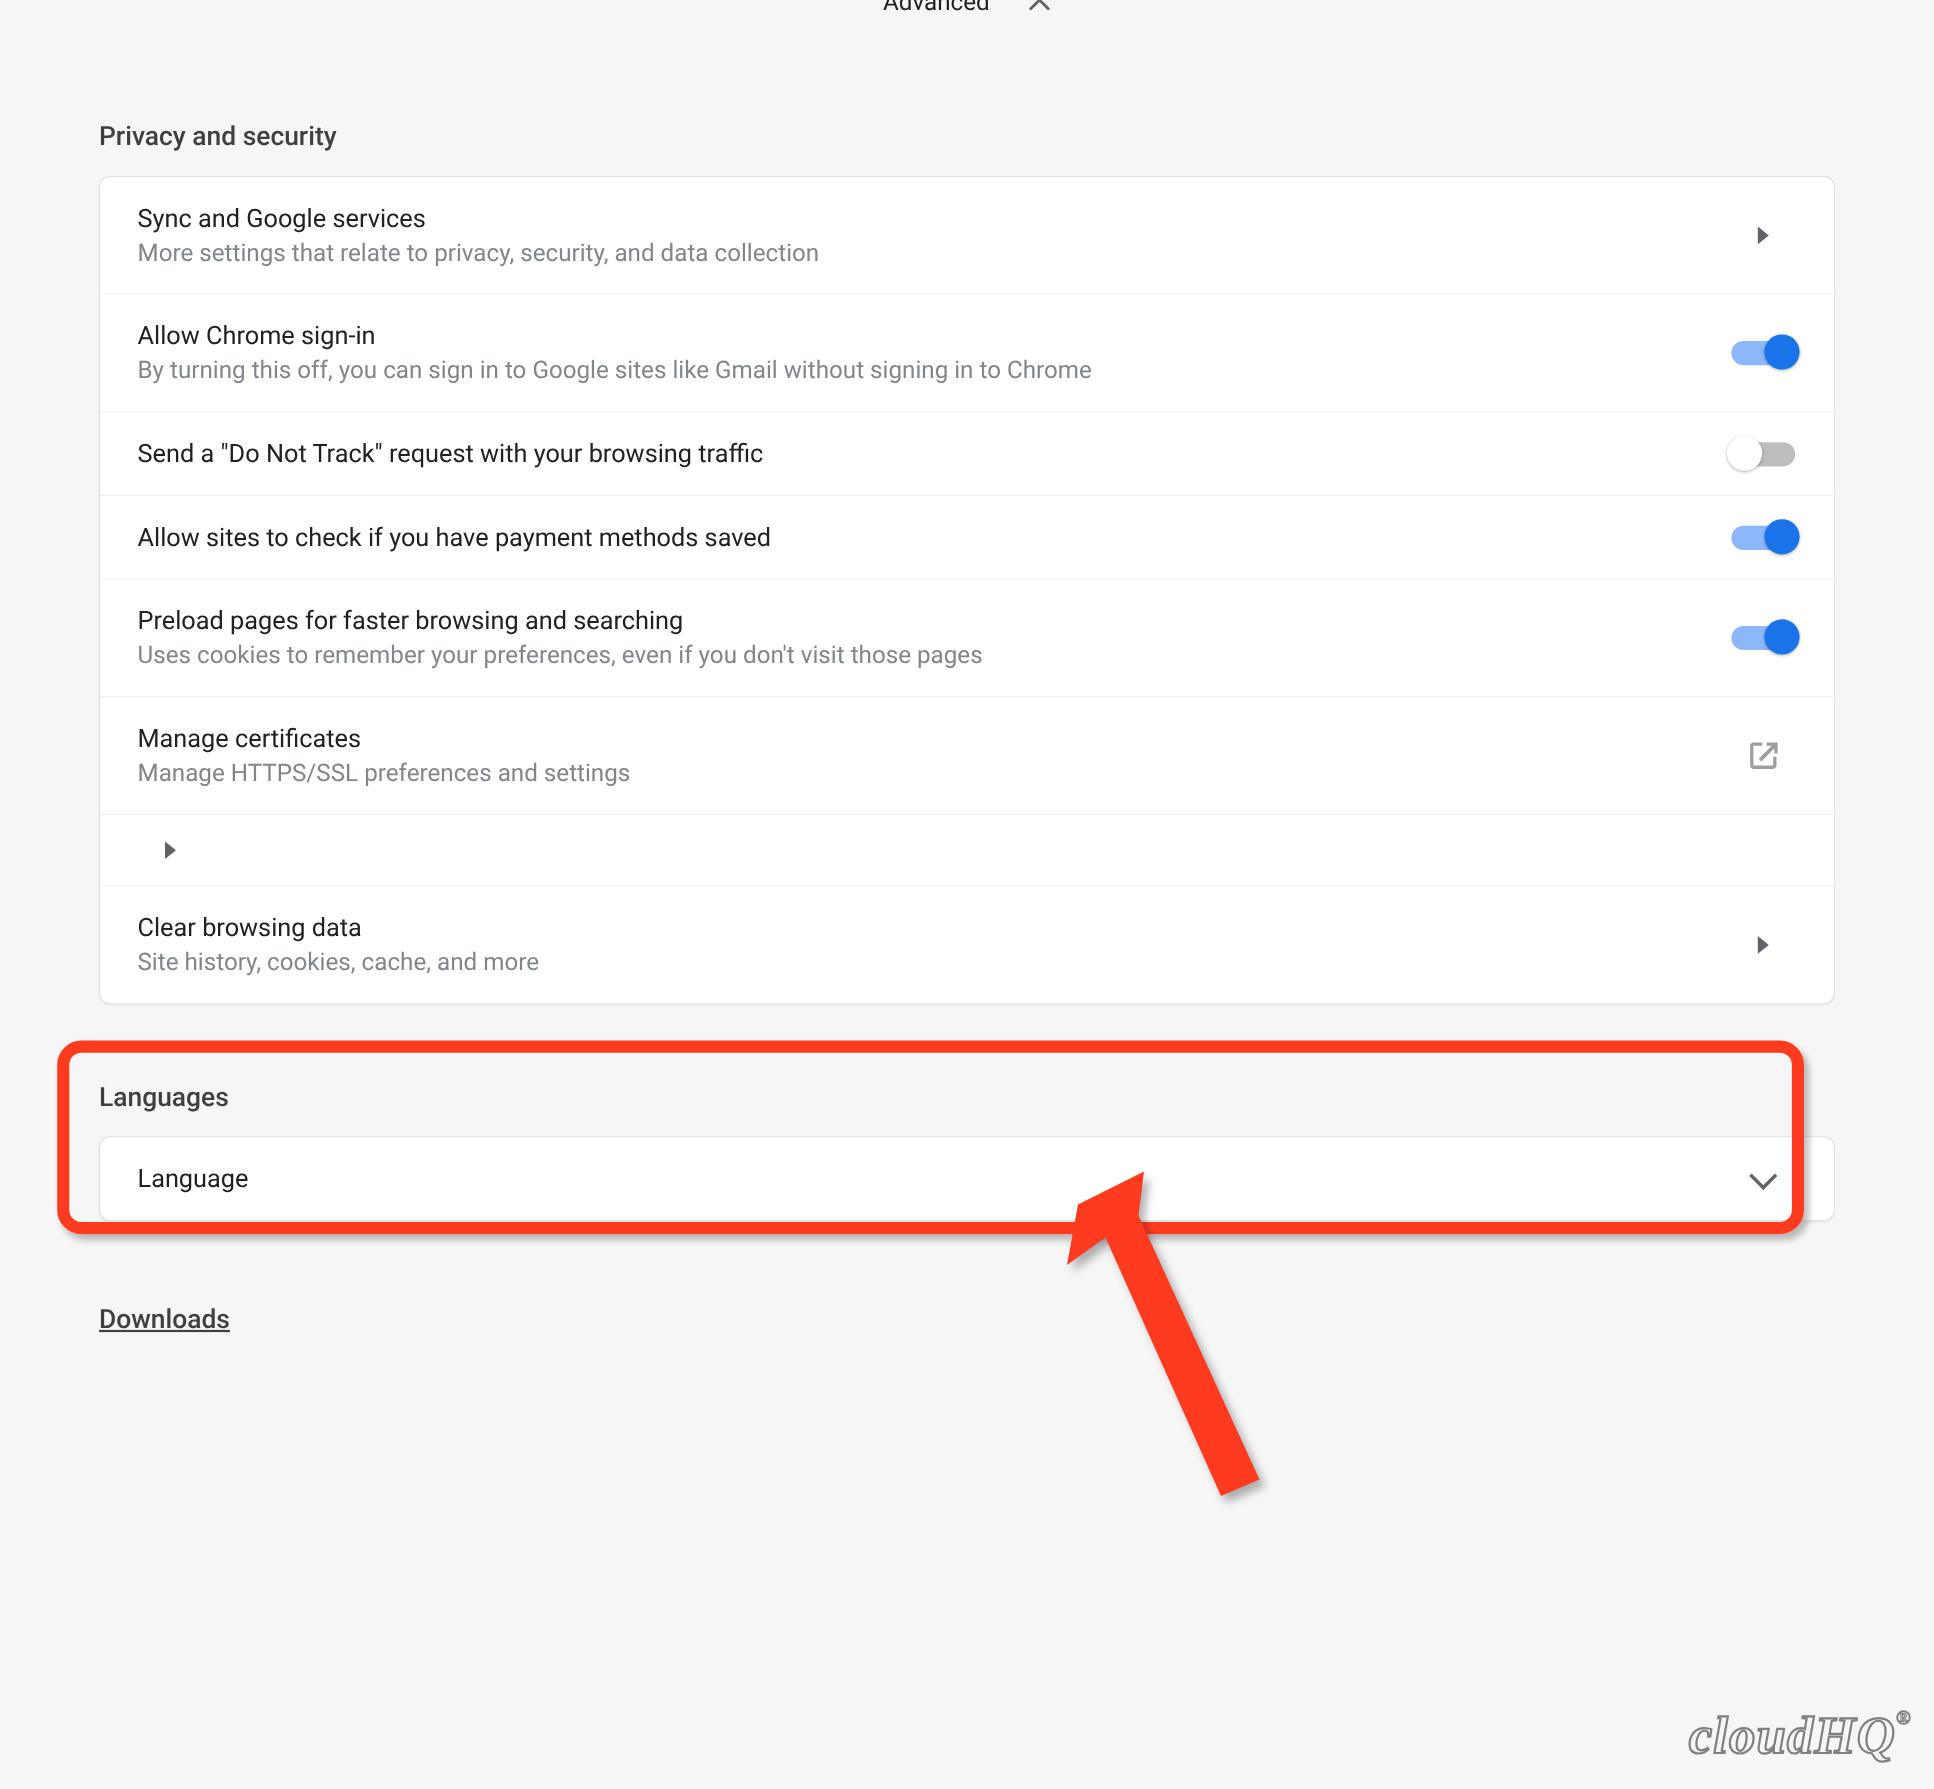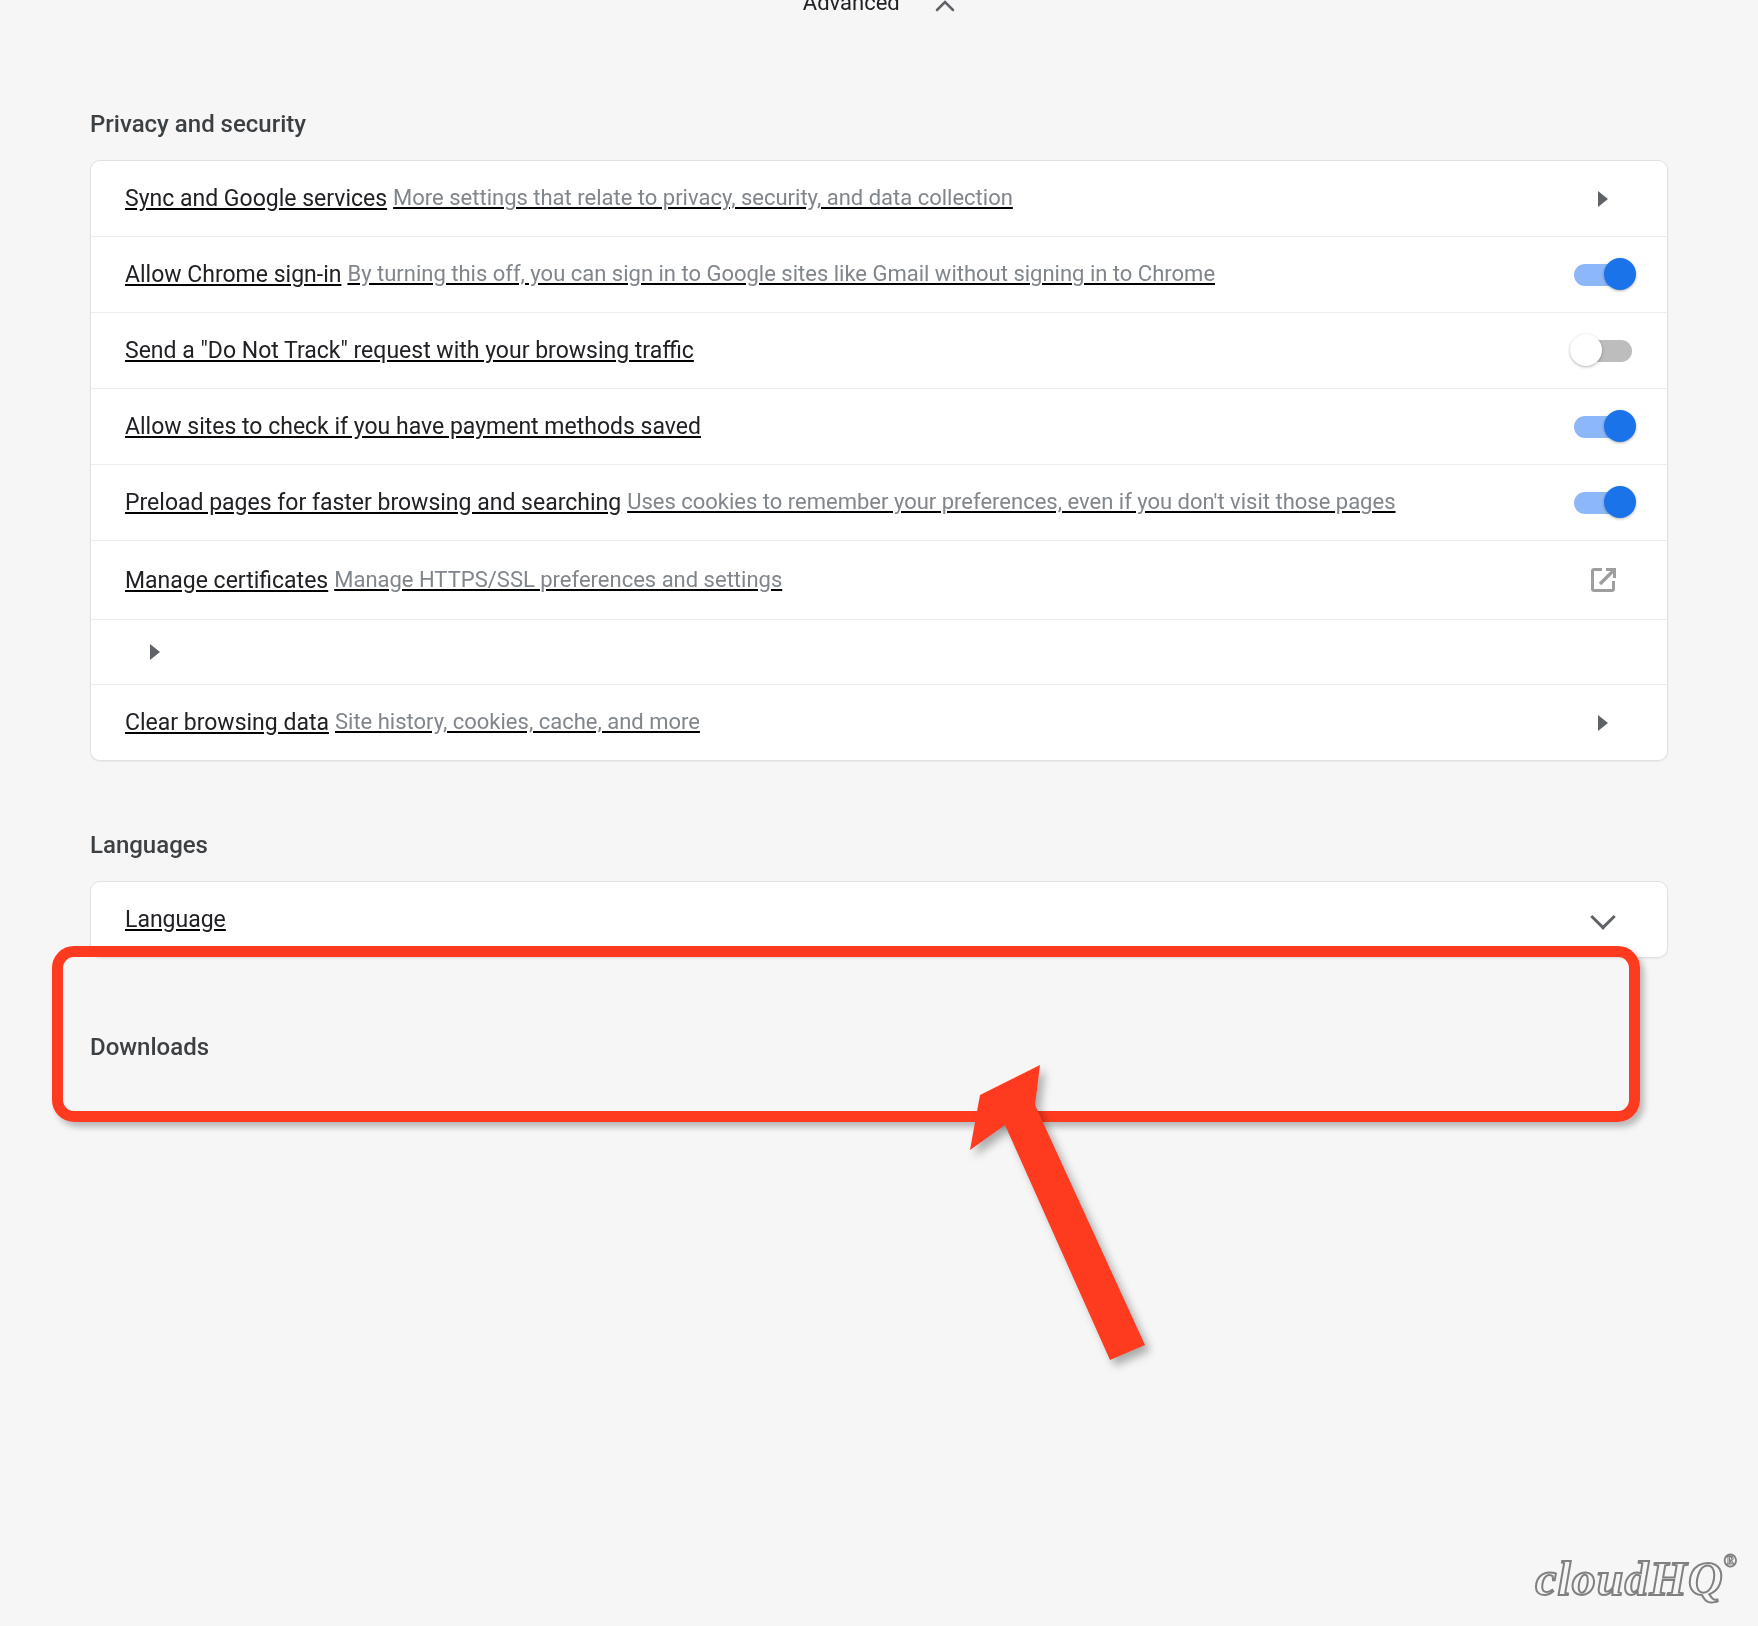--- a/index.html
+++ b/index.html
@@ -54,23 +54,22 @@
       padding: 24px 34px;
       border-bottom: 1px solid #ececec;
       cursor: pointer;
       background: #fff;
       position: relative;
     }
     .row:first-child { border-top-left-radius: 10px; border-top-right-radius: 10px; }
     .row:last-child { border-bottom: none; border-bottom-left-radius: 10px; border-bottom-right-radius: 10px; }
     .row .text {
       display: flex;
-      flex-direction: row;
+      flex-direction: column;
       gap: 6px;
-      text-decoration: underline;
     }
     .row .title {
       font-size: 23px;
       color: #202124;
     }
     .row .desc {
       font-size: 22px;
       color: #80868b;
     }
     .row.single .title { }
@@ -167,20 +166,21 @@
       font-size: 18px;
       vertical-align: top;
       -webkit-text-stroke: 1px #808080;
     }
     
     .section-heading.secondary {
       margin-top: 70px;
     }
     .downloads-heading {
       margin-top: 75px;
+      text-decoration: underline;
     }
   </style>
 </head>
 <body>
 
 <div class="page">
 
   <div class="top-label">
     <span>Advanced</span>
     <span class="caret">

